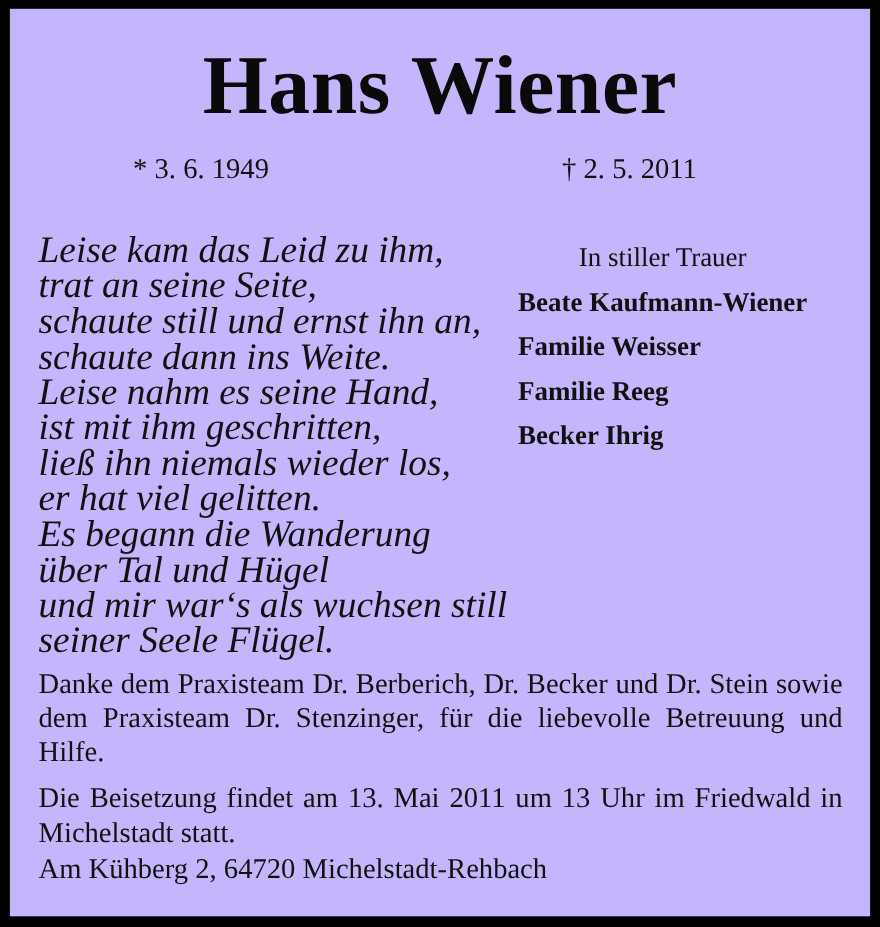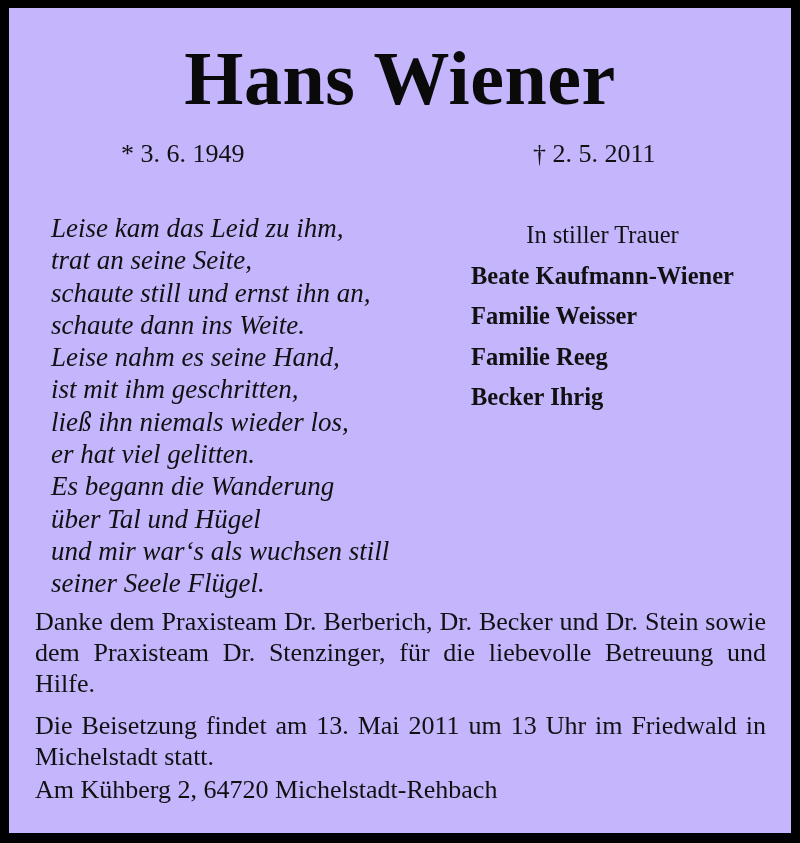--- a/index.html
+++ b/index.html
@@ -9,24 +9,24 @@
       background: #c4b5fd; color: #111;
       font-family: "Liberation Serif", "DejaVu Serif", serif;
     }
     .title {
       position: absolute; left: 0; width: 782px; top: 30px;
       text-align: center; font-size: 76px; font-weight: bold; letter-spacing: 0.5px;
       line-height: 80px; color: #0a0a0a;
     }
     .date { position: absolute; top: 131px; font-size: 26px; line-height: 30px; }
     .date-born { left: 112px; }
-    .date-died { left: 524px; text-align: center; }
+    .date-died { left: 502px; text-align: center; }
     .poem {
-      position: absolute; left: 42px; top: 204px;
-      font-style: italic; font-size: 27px; line-height: 32.3px;
+      position: absolute; left: 26px; top: 204px;
+      font-style: italic; font-size: 34px; line-height: 32.3px;
     }
     .poem div { white-space: nowrap; }
     .mourners {
       position: absolute; left: 462px; top: 207px;
       font-size: 24.5px; line-height: 40.6px;
     }
     .mourners .intro { font-weight: normal; text-align: center; }
     .mourners .name { font-weight: bold; white-space: nowrap; }
     .para {
       position: absolute; left: 26px; width: 731px;

